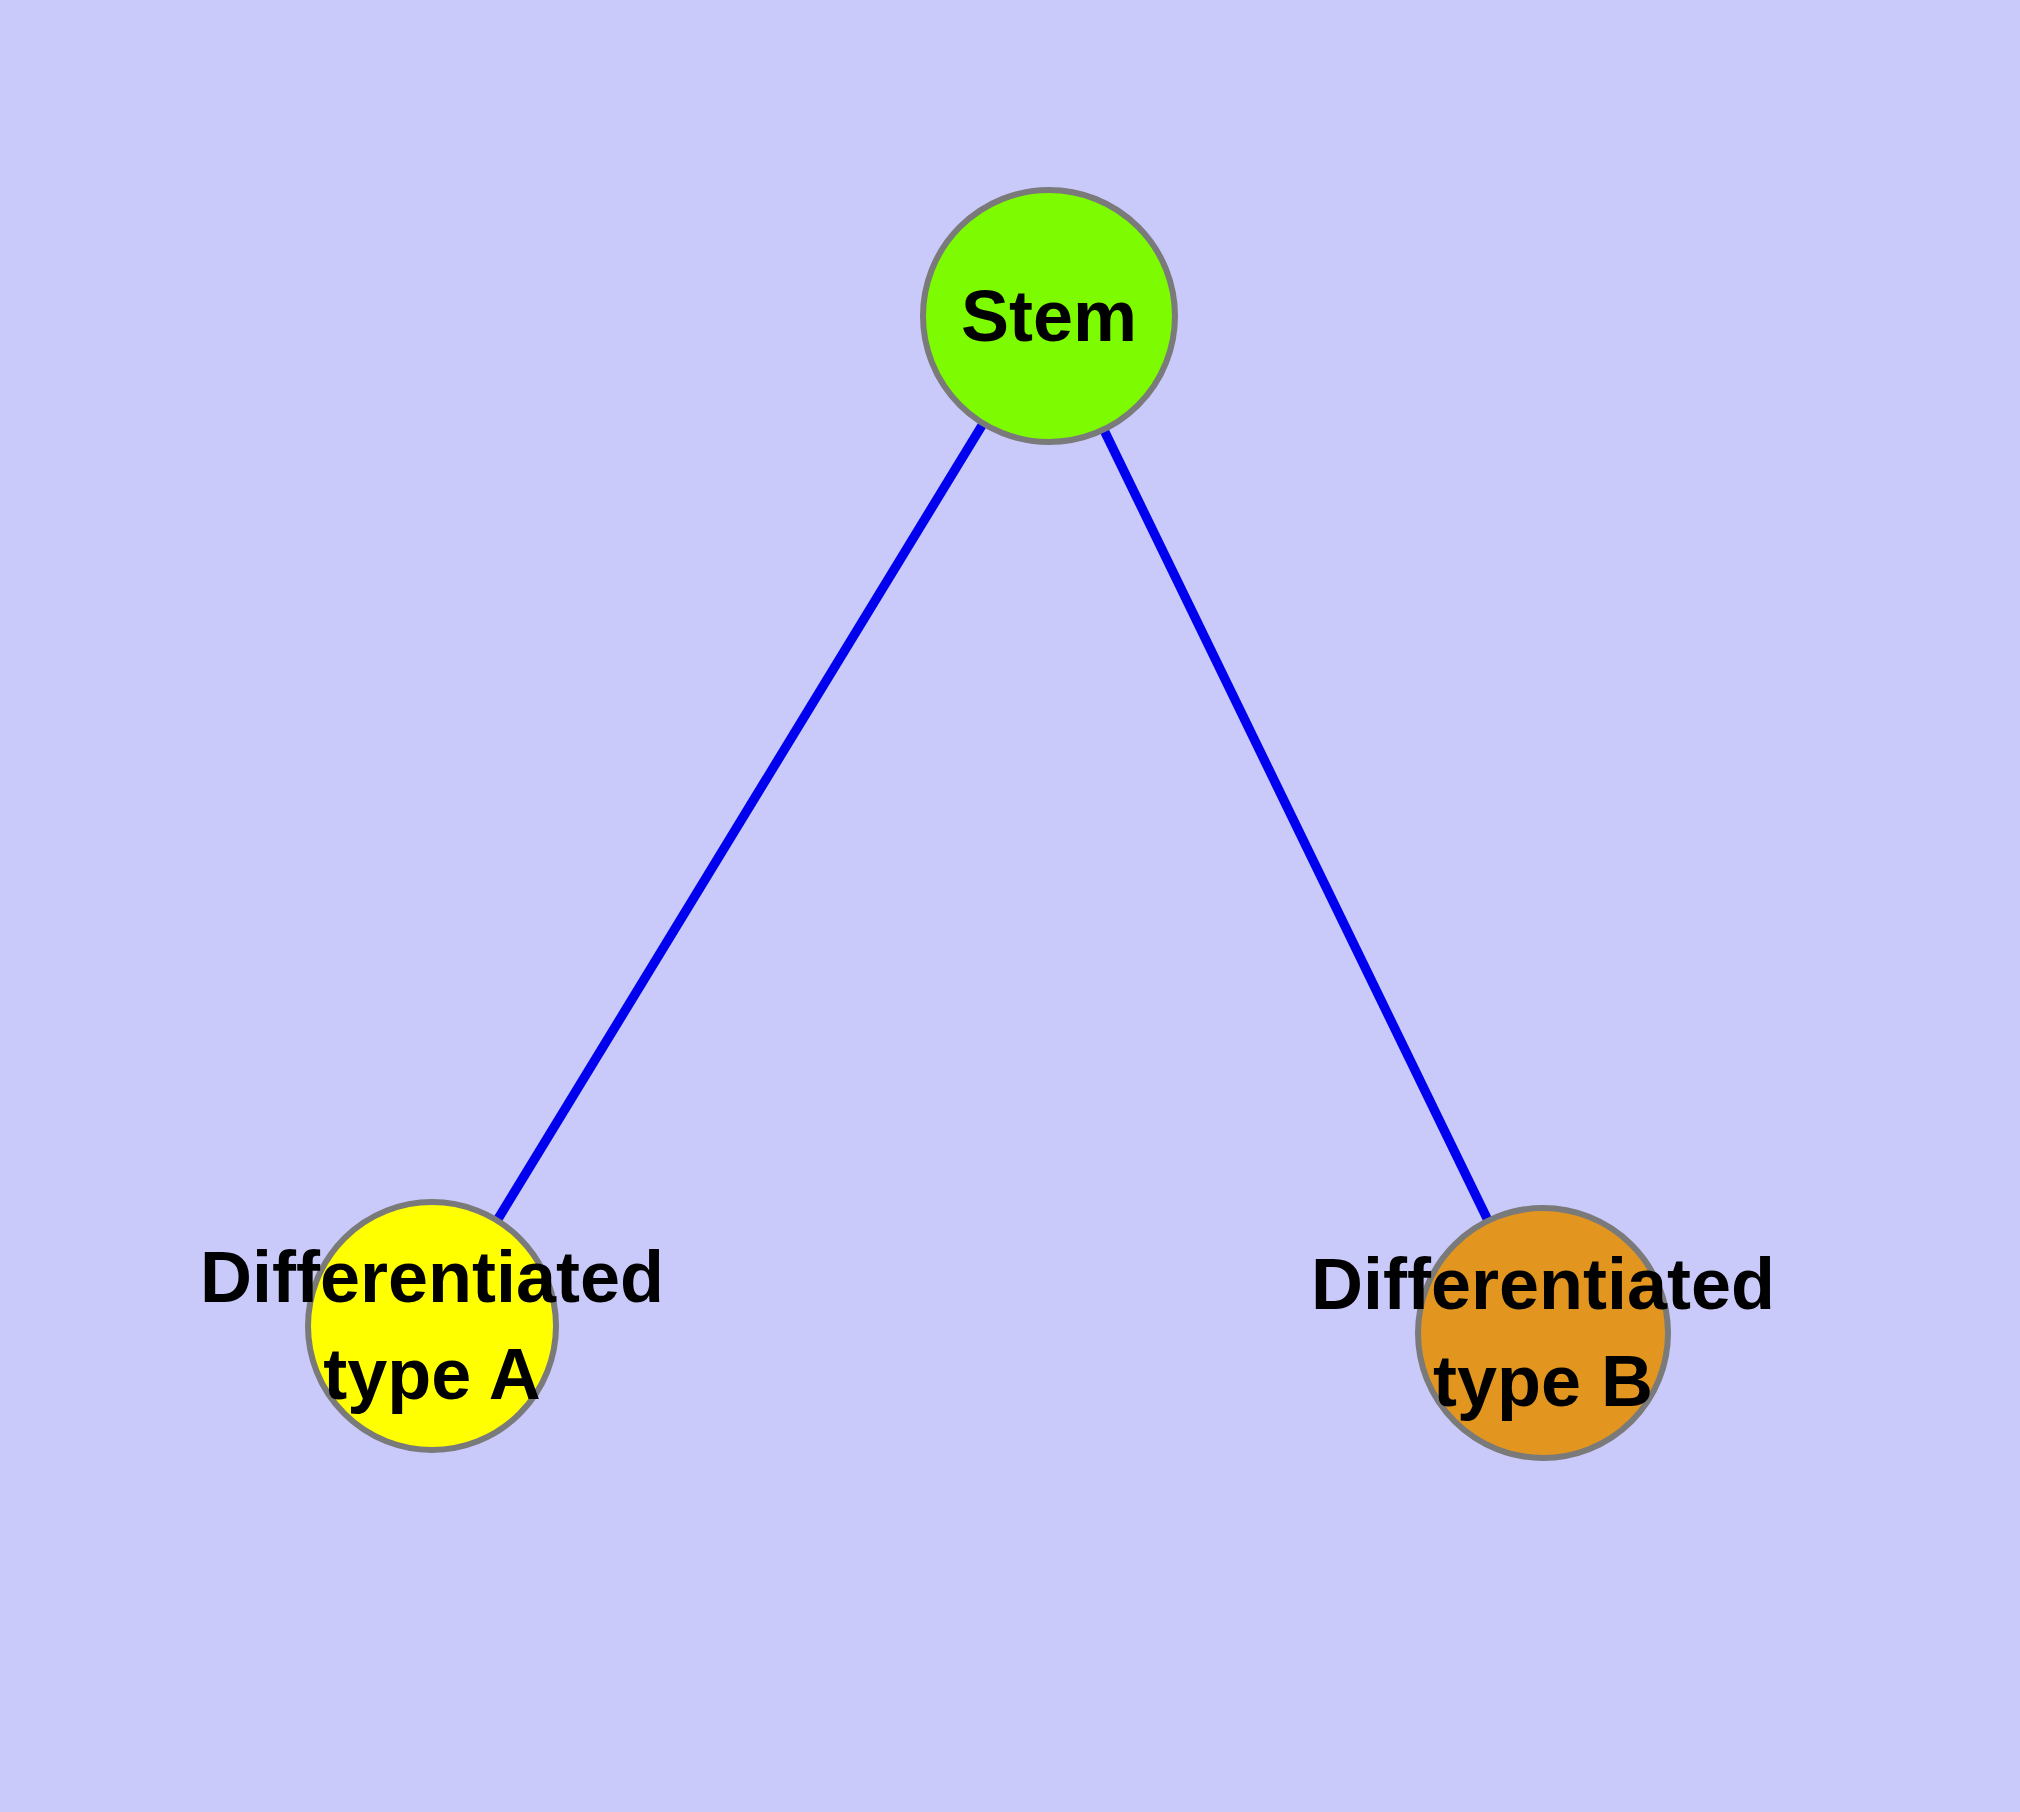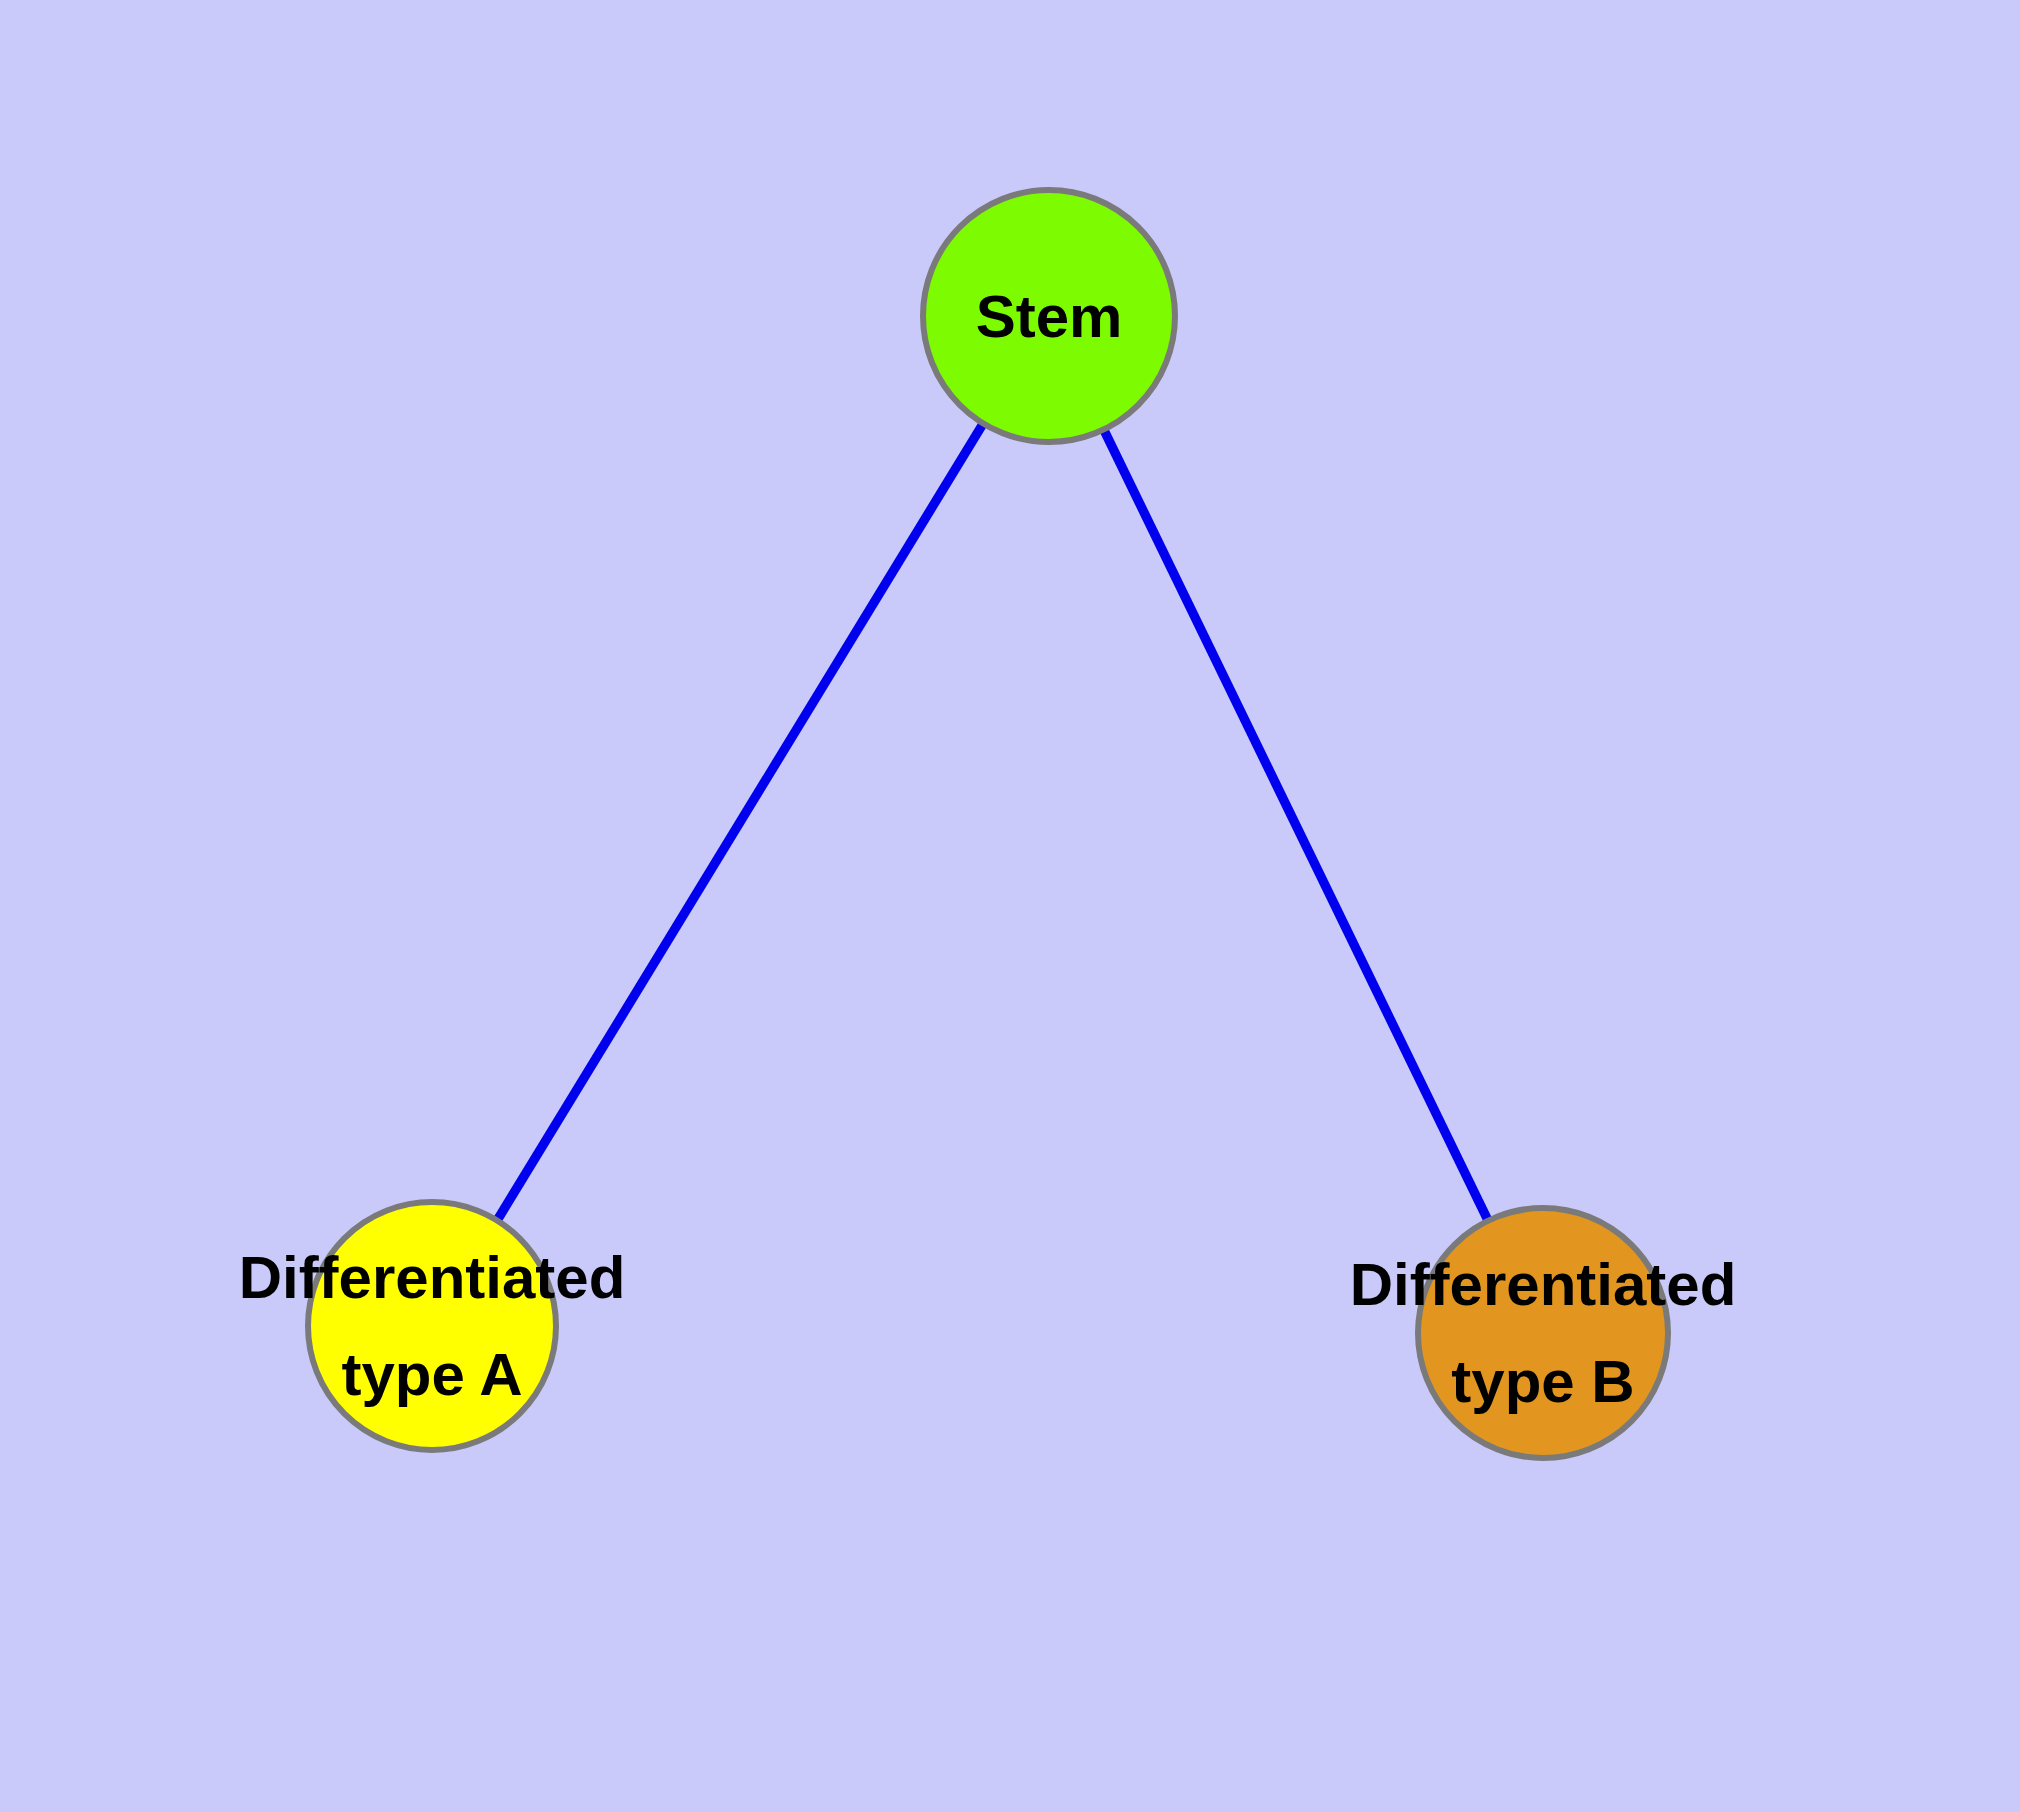--- a/index.html
+++ b/index.html
@@ -27,21 +27,21 @@
     border-radius: 50%;
     display: flex;
     align-items: center;
     justify-content: center;
     z-index: 2;
   }
   .node-label {
     white-space: pre-line;
     text-align: center;
     font-weight: bold;
-    font-size: 60px;
+    font-size: 72px;
     line-height: 97px;
     color: #000000;
     flex: 0 0 auto;
   }
 </style>
 </head>
 <body>
 
 <div class="canvas" style="background: rgb(202, 202, 250);">
 

